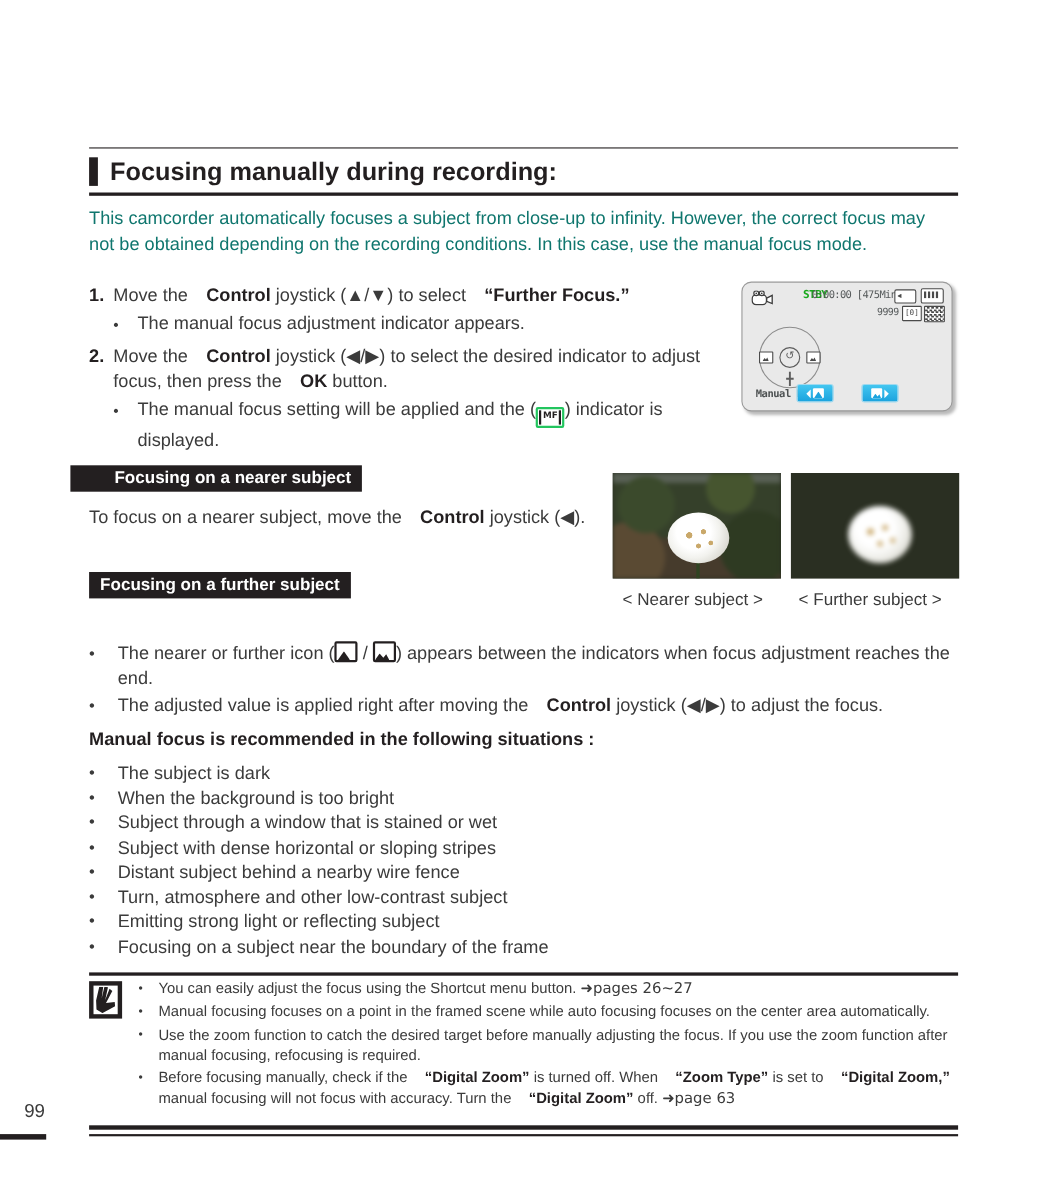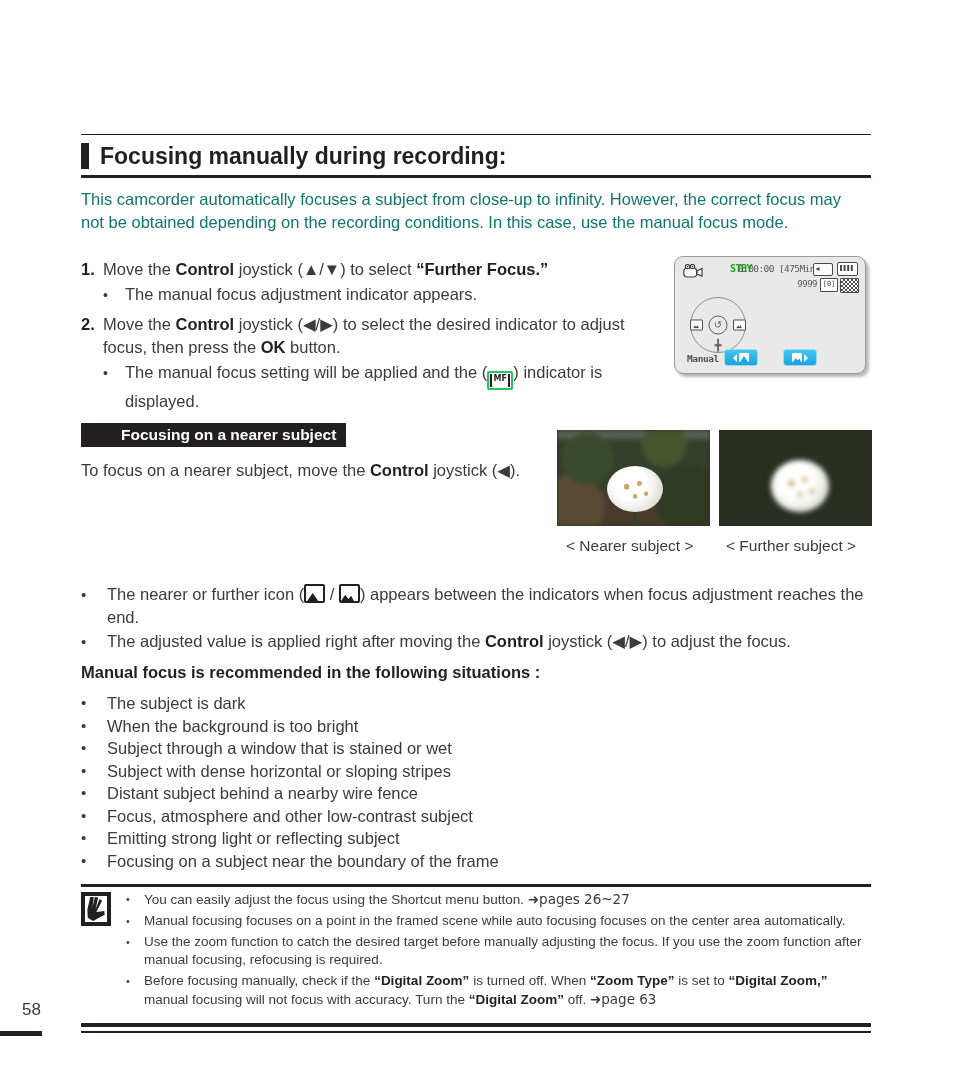--- a/index.html
+++ b/index.html
@@ -116,21 +116,21 @@
     margin-left: 22px;
   }
   .sub-bullet {
     width: 22px;
     flex: 0 0 22px;
     text-align: left;
     font-size: 14px;
     line-height: 24px;
   }
   .sub-text { flex: 1 1 auto; }
-  b, strong { color: #231f20; font-weight: bold; }
+  b, strong { color: #231f20; font-weight: bold; margin-left: 12px; }
 
   
   .lcd {
     position: absolute;
     left: 674px;
     top: 256px;
     width: 192px;
     height: 118px;
     background: #e9e9e9;
     border: 1px solid #9a9a9a;
@@ -303,21 +303,21 @@
   .label-bar {
     position: absolute;
     background: #231f20;
     color: #ffffff;
     font-size: 15.5px;
     font-weight: bold;
     padding: 3px 10px 4px 10px;
     white-space: nowrap;
     line-height: 17px;
   }
-  #near-bar { left: 81px; top: 423px; padding-left: 40px; }
+  #near-bar { left: 64px; top: 423px; padding-left: 40px; }
   #far-bar  { left: 81px; top: 520px; }
 
   .para-near { position: absolute; left: 81px; top: 459px; width: 470px;
                font-size: 16.5px; line-height: 23px; color: #3b3b3b; }
   .para-far  { position: absolute; left: 81px; top: 556px; width: 470px;
                font-size: 16.5px; line-height: 23px; color: #3b3b3b; }
 
   
   .photo {
     position: absolute;
@@ -535,20 +535,21 @@
         <span class="mnt-open"></span>
         <span class="tri-r"></span>
       </div>
 
     </div>
   </div>
 
   <div class="label-bar" id="near-bar">Focusing on a nearer subject</div>
   <div class="para-near"><span>To focus on a nearer subject, move the </span><b>Control</b><span> joystick (◀).</span></div>
 
+  <div class="label-bar" id="far-bar">Focusing on a further subject</div>
 
   <div class="photo" id="photo-near">
     <div class="bg"></div>
     <div class="stem"></div>
     <div class="flower">
         <div class="petal-dots"></div>
       </div>
   </div>
   <div class="photo" id="photo-far">
     <div class="bg"></div>
@@ -588,21 +589,21 @@
     <div class="sit">
         <div class="dot">•</div>
         <div class="txt">Subject with dense horizontal or sloping stripes</div>
       </div>
     <div class="sit">
         <div class="dot">•</div>
         <div class="txt">Distant subject behind a nearby wire fence</div>
       </div>
     <div class="sit">
         <div class="dot">•</div>
-        <div class="txt">Focus, atmosphere and other low-contrast subject</div>
+        <div class="txt">Turn, atmosphere and other low-contrast subject</div>
       </div>
     <div class="sit">
         <div class="dot">•</div>
         <div class="txt">Emitting strong light or reflecting subject</div>
       </div>
     <div class="sit">
         <div class="dot">•</div>
         <div class="txt">Focusing on a subject near the boundary of the frame</div>
       </div>
   </div>
@@ -624,17 +625,17 @@
       <div class="dot">•</div>
       <div class="txt">Use the zoom function to catch the desired target before manually adjusting the focus. If you use the zoom function after manual focusing, refocusing is required.</div>
     </div>
     <div class="note-item">
       <div class="dot">•</div>
       <div class="txt"><span>Before focusing manually, check if the </span><b>“Digital Zoom”</b><span> is turned off. When </span><b>“Zoom Type”</b><span> is set to </span><b>“Digital Zoom,”</b><span> manual focusing will not focus with accuracy. Turn the </span><b>“Digital Zoom”</b><span> off. </span><span class="arrow">➜page 63</span></div>
     </div>
   </div>
   <div class="note-rule-bottom"></div>
 
-  <div class="page-num">58</div>
+  <div class="page-num">99</div>
   <div class="footer-tab"></div>
   <div class="footer-rule"></div>
 
 </div>
 
 </body></html>

